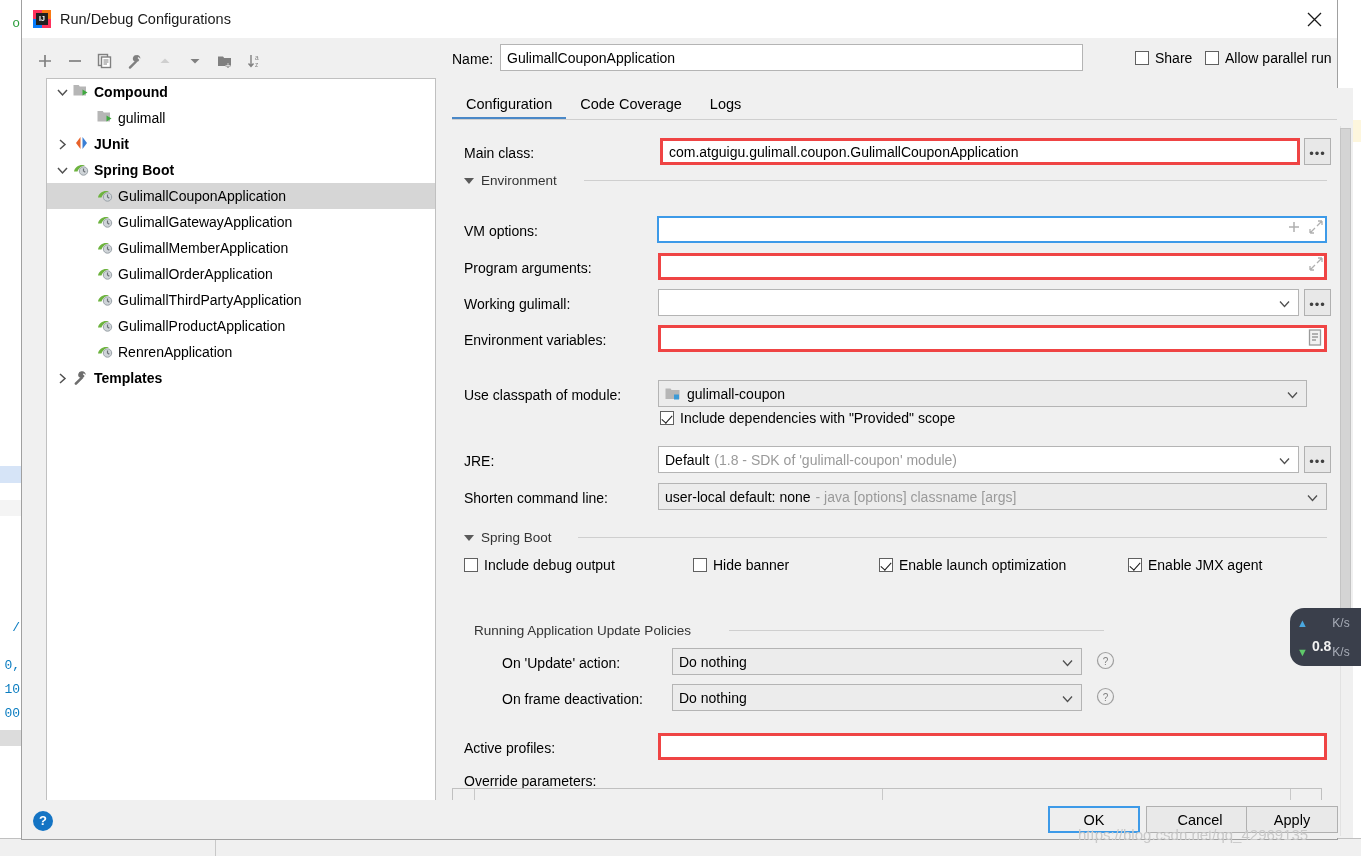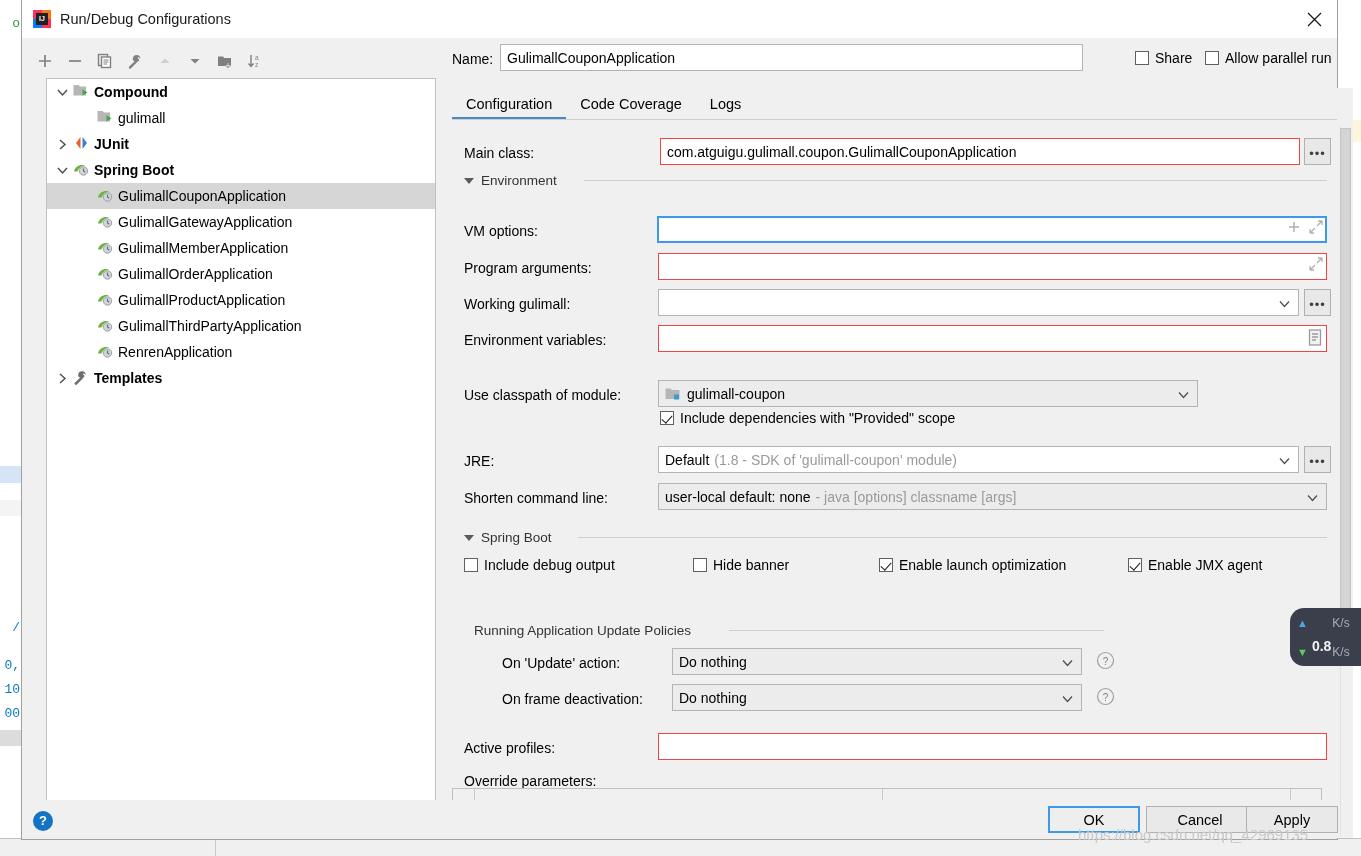--- a/index.html
+++ b/index.html
@@ -179,21 +179,21 @@
     position: absolute; left: 16px; top: 82px; width: 885px; height: 680px;
     overflow: hidden;
   }
   #form-inner { position: relative; width: 885px; height: 690px; }
 
   .flabel {
     position: absolute; font-size: 14px; color: #000000; white-space: nowrap;
   }
   .finput {
     position: absolute; height: 27px;
-    border: 1px solid #ef4444; background: #ffffff;
+    border: 3px solid #ef4444; background: #ffffff;
     font-family: "Liberation Sans", sans-serif; font-size: 14px;
     color: #000000; padding: 0 6px; outline: none;
   }
   .finput.focused { border: 2px solid #3d9ae8; }
   .fcombo {
     position: absolute; height: 27px;
     border: 1px solid #b4b4b4; background: #ffffff;
     font-size: 14px; color: #000000;
     display: flex; align-items: center; padding: 0 6px;
     cursor: default; white-space: nowrap; overflow: hidden;
@@ -509,32 +509,32 @@
         </div>
         <div class="tree-row">
           <span class="tw" style="margin-left: 24px;"></span>
           <span class="tree-ico">
             <svg width="17" height="16" viewBox="0 0 17 16">
               <path d="M1 10.5 C2 5.5 7 3 12 4.5 C9.5 4.8 6 6.5 4.5 10.5 Z" fill="#6db33f"></path>
               <circle cx="10.5" cy="10" r="4.2" fill="#cfd4d8" stroke="#9aa2a8" stroke-width="1"></circle>
               <path d="M10.5 7.6 V10 L12.3 11.3" stroke="#6b7177" stroke-width="1.2" fill="none"></path>
             </svg>
           </span>
-          <span class="tree-label">GulimallProductApplication</span>
+          <span class="tree-label">GulimallThirdPartyApplication</span>
         </div>
         <div class="tree-row">
           <span class="tw" style="margin-left: 24px;"></span>
           <span class="tree-ico">
             <svg width="17" height="16" viewBox="0 0 17 16">
               <path d="M1 10.5 C2 5.5 7 3 12 4.5 C9.5 4.8 6 6.5 4.5 10.5 Z" fill="#6db33f"></path>
               <circle cx="10.5" cy="10" r="4.2" fill="#cfd4d8" stroke="#9aa2a8" stroke-width="1"></circle>
               <path d="M10.5 7.6 V10 L12.3 11.3" stroke="#6b7177" stroke-width="1.2" fill="none"></path>
             </svg>
           </span>
-          <span class="tree-label">GulimallThirdPartyApplication</span>
+          <span class="tree-label">GulimallProductApplication</span>
         </div>
         <div class="tree-row">
           <span class="tw" style="margin-left: 24px;"></span>
           <span class="tree-ico">
             <svg width="17" height="16" viewBox="0 0 17 16">
               <path d="M1 10.5 C2 5.5 7 3 12 4.5 C9.5 4.8 6 6.5 4.5 10.5 Z" fill="#6db33f"></path>
               <circle cx="10.5" cy="10" r="4.2" fill="#cfd4d8" stroke="#9aa2a8" stroke-width="1"></circle>
               <path d="M10.5 7.6 V10 L12.3 11.3" stroke="#6b7177" stroke-width="1.2" fill="none"></path>
             </svg>
           </span>
@@ -632,21 +632,21 @@
         <span class="flabel" style="left:12px; top:212px;">Environment variables:</span>
         <input class="finput" style="left: 206px; top: 205px; width: 669px;" type="text" value="">
         <div style="position:absolute; left:855px; top:209px;">
           <svg width="16" height="18" viewBox="0 0 16 18">
             <rect x="2.5" y="1" width="11" height="15" fill="#f2f2f2" stroke="#9a9a9a" stroke-width="1.3"></rect>
             <path d="M5 5 H11 M5 8 H11 M5 11 H9" stroke="#707070" stroke-width="1.1"></path>
           </svg>
         </div>
 
         <span class="flabel" style="left:12px; top:267px;">Use classpath of module:</span>
-        <div class="fcombo grey" style="left:206px; top:260px; width:540px;">
+        <div class="fcombo grey" style="left:206px; top:260px; width:649px;">
           <span style="display:inline-flex; align-items:center; margin-right:7px;">
             <svg width="15" height="14" viewBox="0 0 15 14">
               <path d="M0.5 1.5 h5 l1.1 1.6 H14.5 v9 H0.5 Z" fill="#b6b6b6"></path>
               <rect x="9" y="7.5" width="5" height="5" fill="#3c9ad6"></rect>
             </svg>
           </span>
           <span>gulimall-coupon</span>
           <span class="arrow">
             <svg width="11" height="8" viewBox="0 0 11 8">
                 <path d="M1 1.5 L5.5 6.5 L10 1.5" stroke="#505050" stroke-width="1.3" fill="none"></path>

